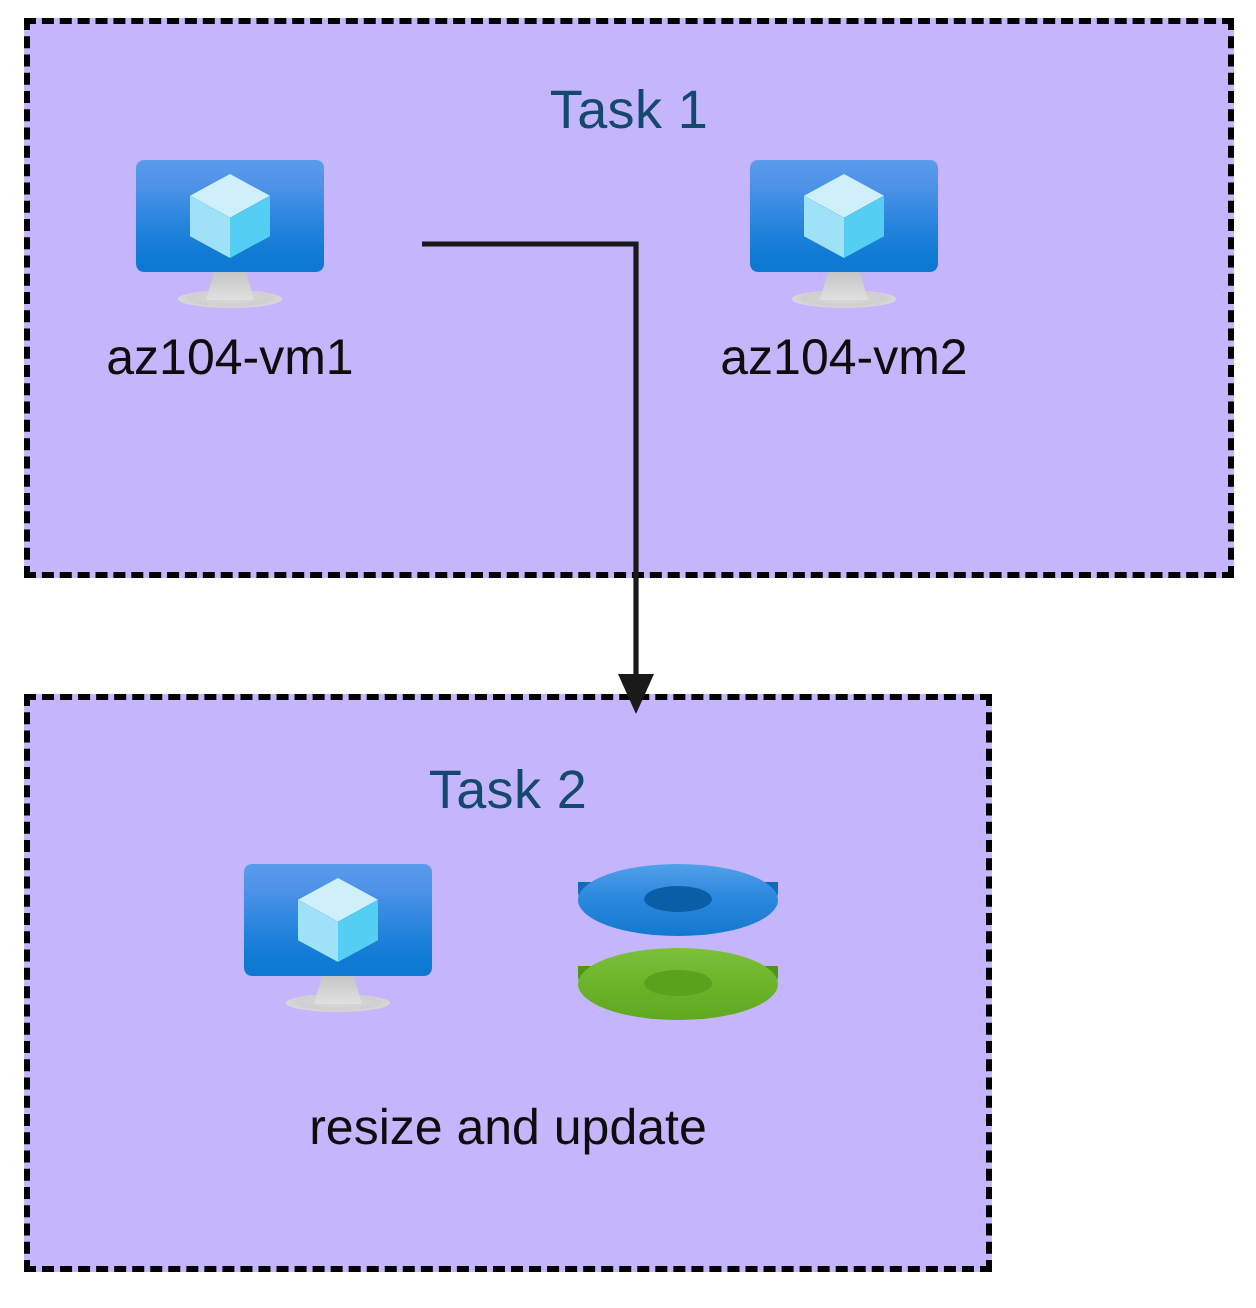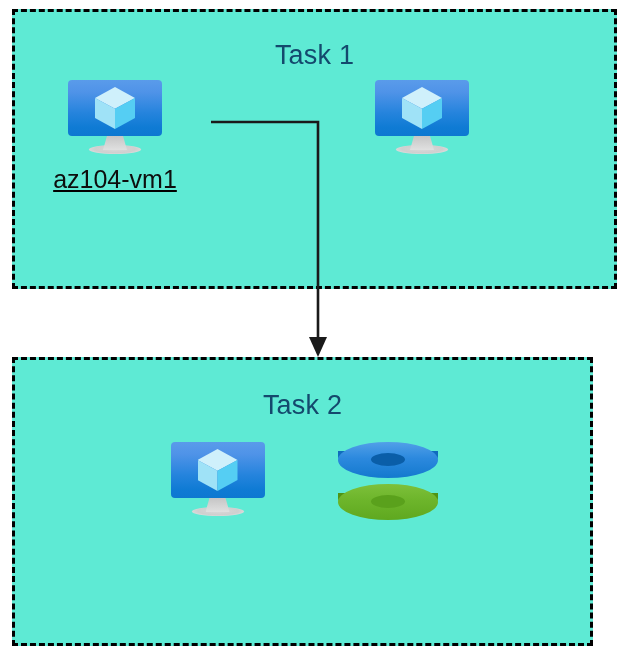--- a/index.html
+++ b/index.html
@@ -20,34 +20,34 @@
     position: absolute;
     inset: 0;
     width: 628px;
     height: 654px;
     background: #ffffff;
   }
 
   
   .task-box {
     position: absolute;
-    background: #5eead4;
+    background: #c4b5fd;
     border: 3px dashed #000000;
     box-sizing: border-box;
   }
   #task1-box {
     left: 12px;
     top: 9px;
     width: 605px;
     height: 280px;
   }
   #task2-box {
     left: 12px;
-    top: 357px;
-    width: 581px;
+    top: 347px;
+    width: 484px;
     height: 289px;
   }
 
   .task-title {
     position: absolute;
     left: 0;
     right: 0;
     text-align: center;
     color: #14496D;
     font-size: 27px;
@@ -209,21 +209,21 @@
   }
 </style>
 </head>
 <body>
 
 <div class="canvas">
 
   <div class="task-box" id="task1-box">
     <div class="task-title" id="task1-title">Task 1</div>
 
-    <div class="vm-node" style="left:0px; top:68px;text-decoration:underline;">
+    <div class="vm-node" style="left:0px; top:68px;">
       <div class="vm-icon">
         <div class="stand-base"></div>
         <div class="stand-neck"></div>
         <div class="screen">
           <div class="cube">
             <div class="face top"></div>
             <div class="face left"></div>
             <div class="face right"></div>
           </div>
         </div>
@@ -236,21 +236,21 @@
         <div class="stand-base"></div>
         <div class="stand-neck"></div>
         <div class="screen">
           <div class="cube">
             <div class="face top"></div>
             <div class="face left"></div>
             <div class="face right"></div>
           </div>
         </div>
       </div>
-      <div class="vm-caption"><br></div>
+      <div class="vm-caption"><span>az104-vm2</span><br></div>
     </div>
   </div>
 
   <div class="task-box" id="task2-box">
     <div class="task-title" id="task2-title">Task 2</div>
 
     <div class="t2-row" style="top:82px;">
 
       <div>
         <div class="vm-icon">
@@ -275,20 +275,21 @@
           </div>
           <div class="disk" id="disk-blue">
             <div class="side"></div>
             <div class="plate"></div>
             <div class="hole"></div>
           </div>
         </div>
       </div>
     </div>
 
+    <div class="t2-caption" style="top:200px;">resize and update</div>
   </div>
 
   <svg class="connector" viewBox="0 0 628 654" width="628" height="654">
     <path d="M 211 122 L 318 122 L 318 344" fill="none" stroke="#1a1a1a" stroke-width="2.6"></path>
     <polygon points="318,357 309,337 327,337" fill="#1a1a1a"></polygon>
   </svg>
 
 </div>
 
 </body></html>

